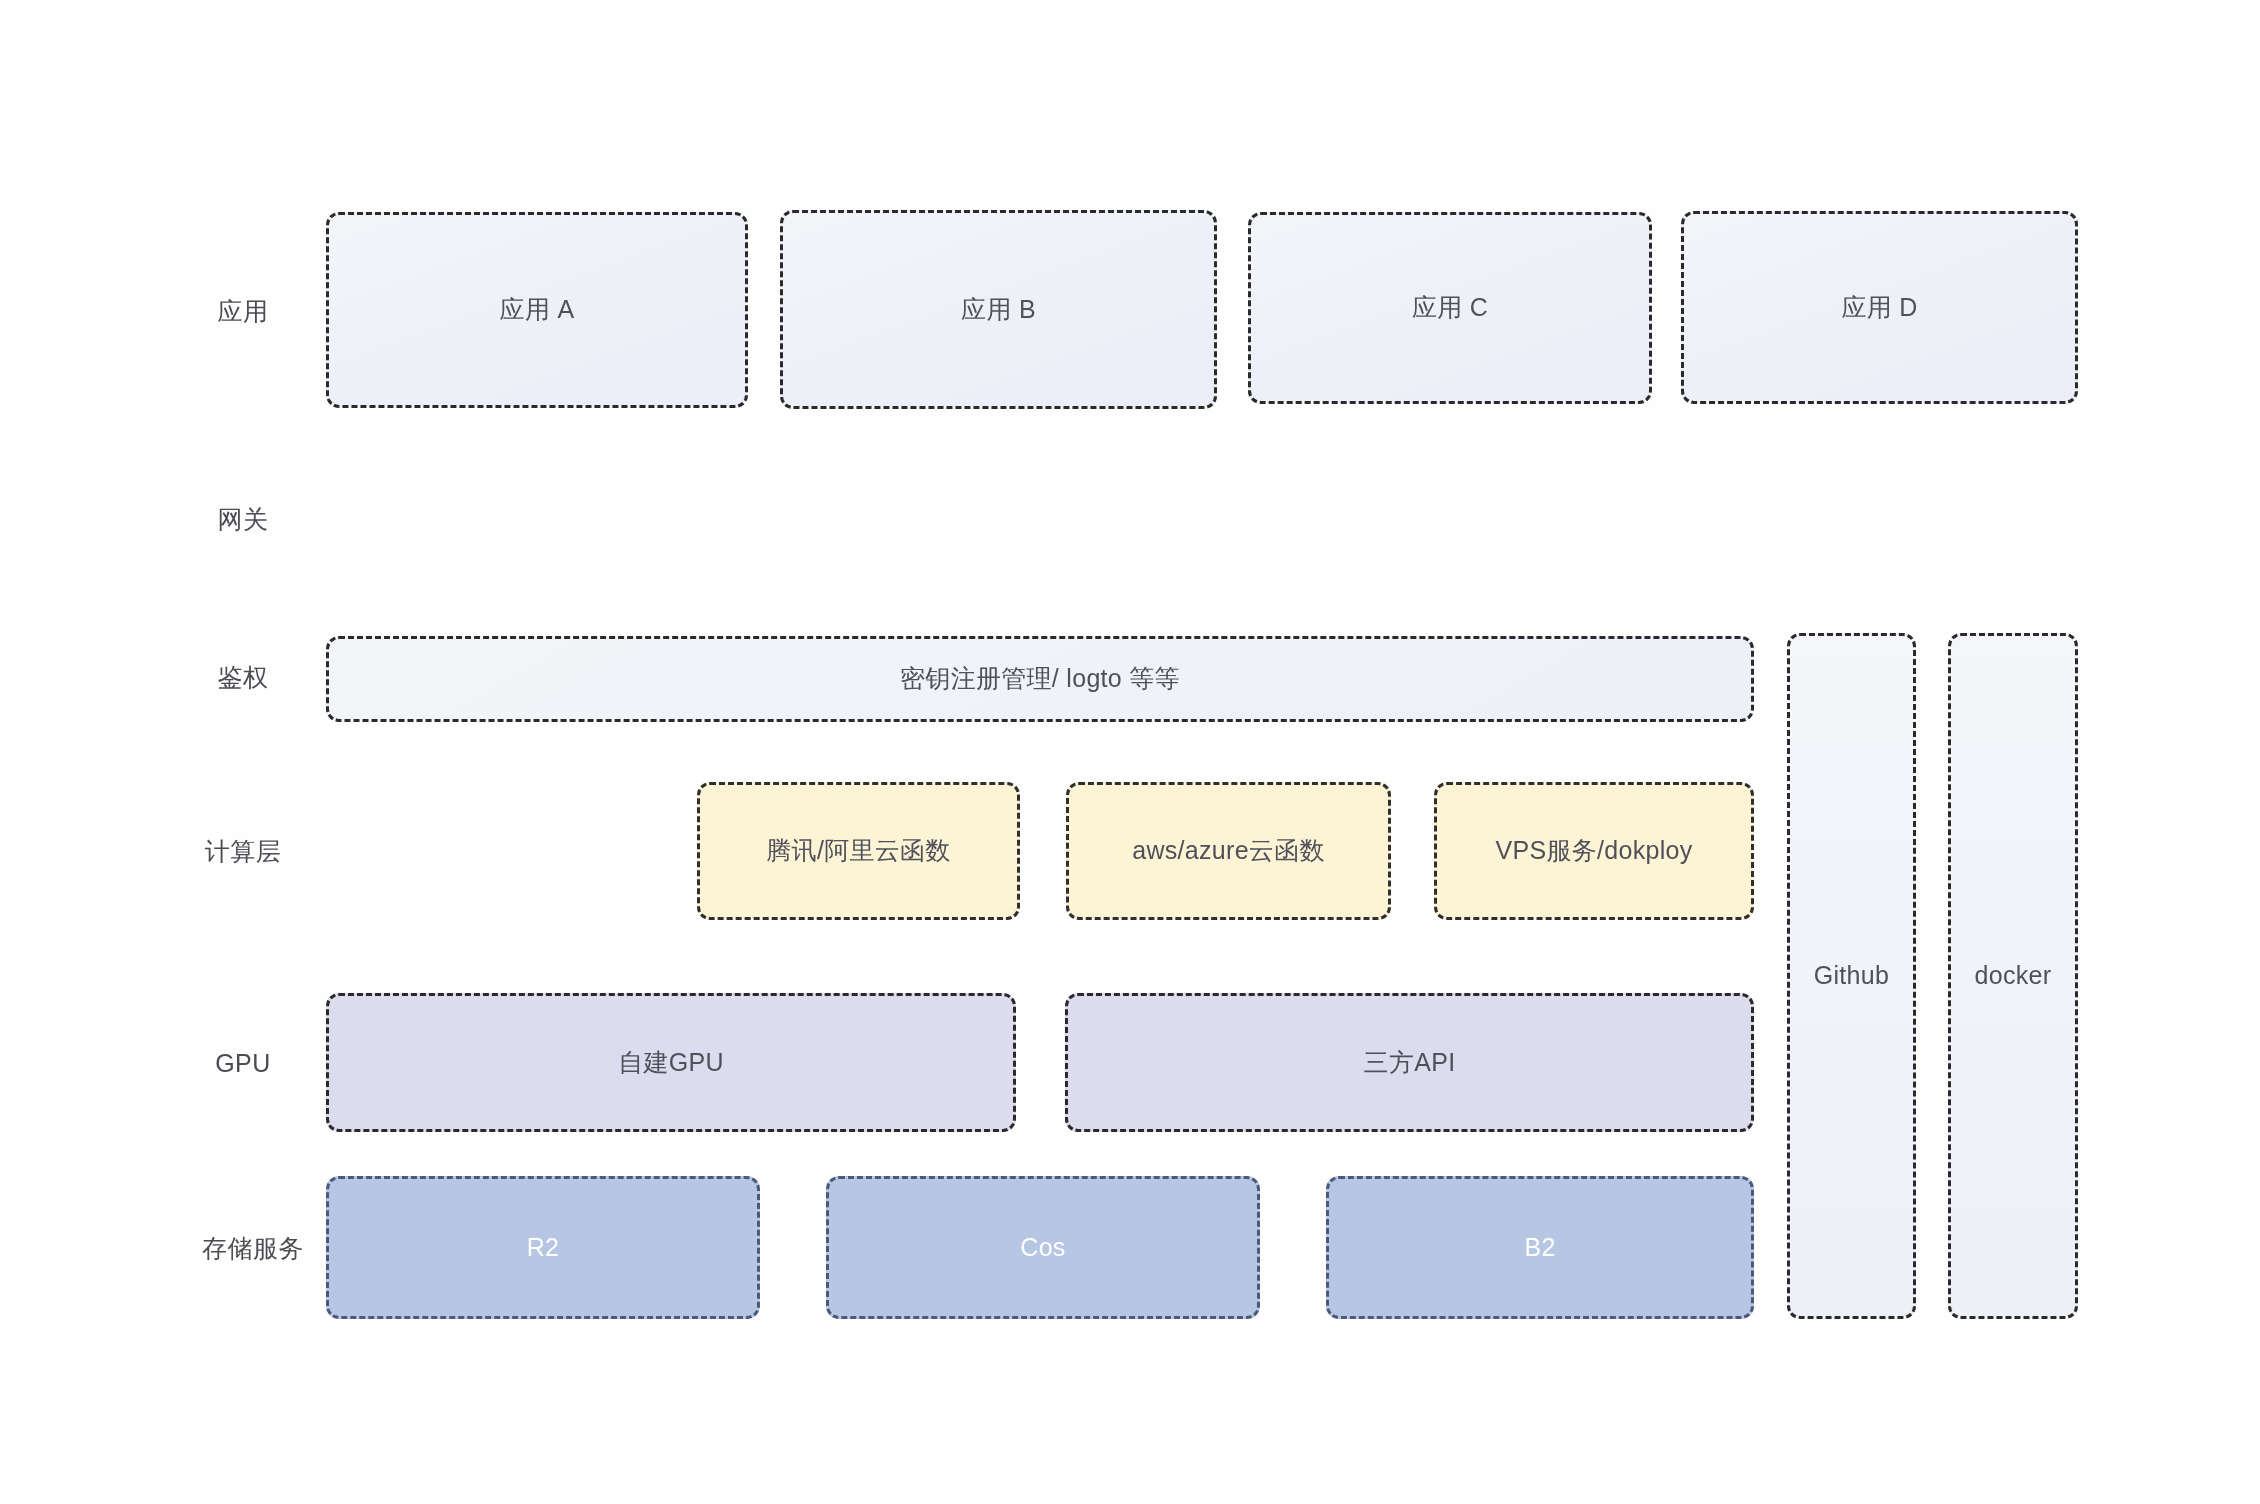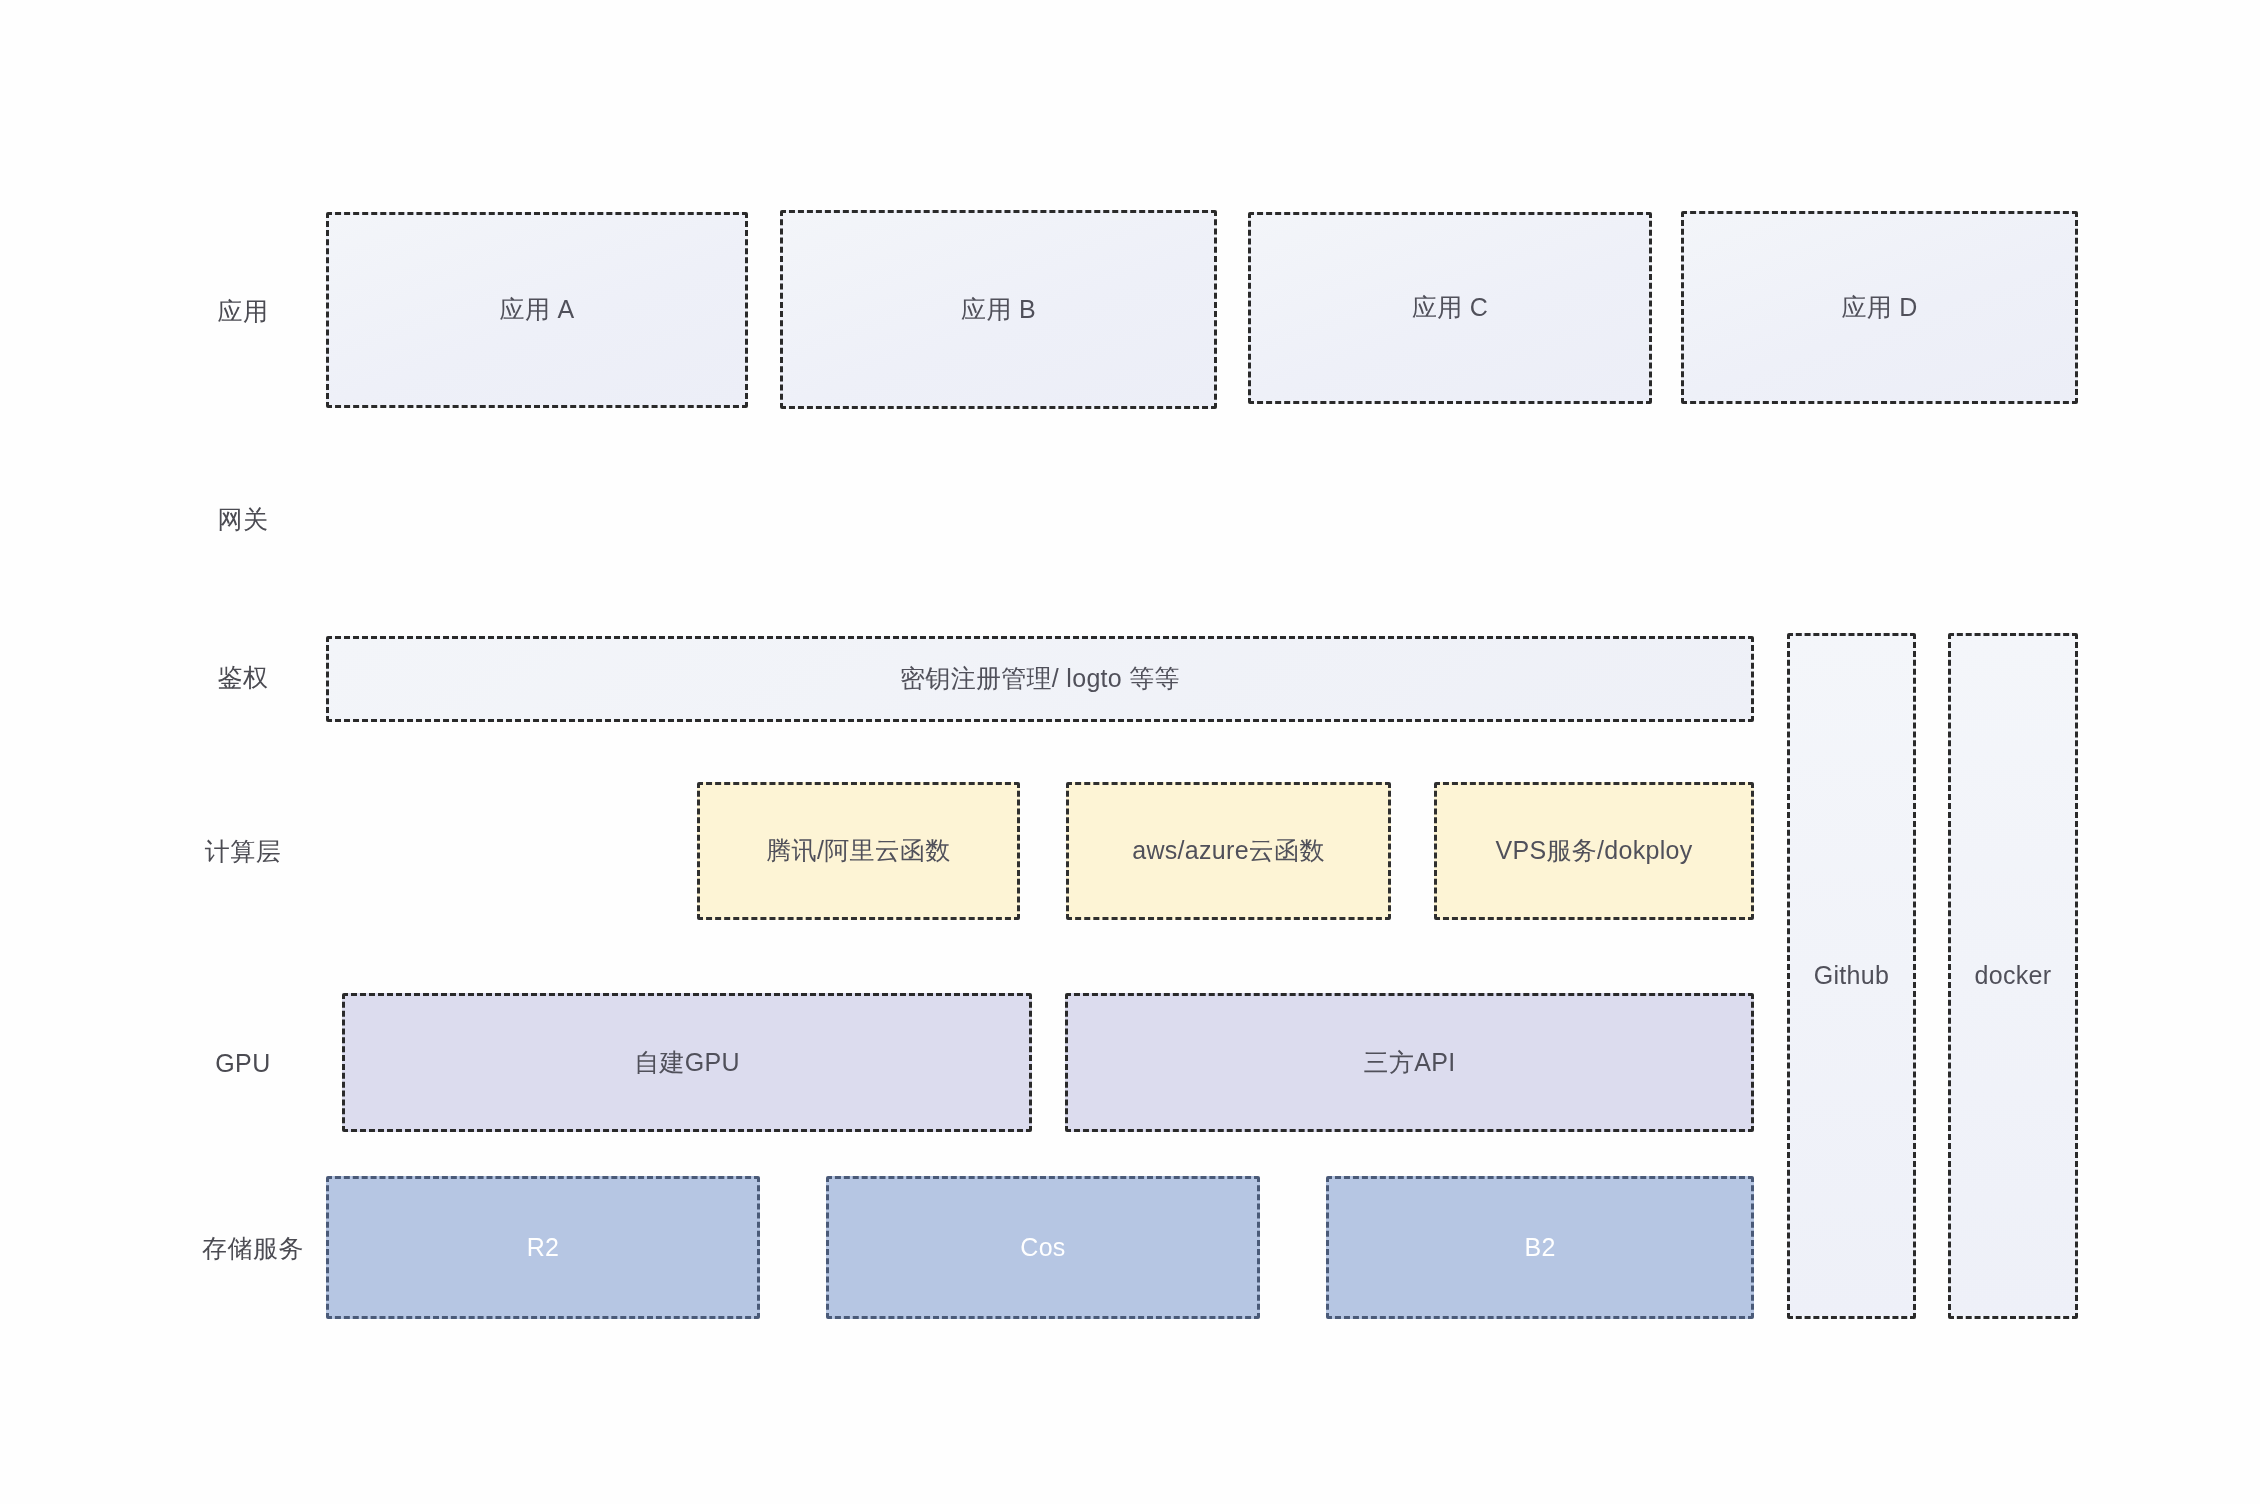--- a/index.html
+++ b/index.html
@@ -32,21 +32,21 @@
     white-space: nowrap;
     transform: translateY(-50%);
     text-align: center;
   }
 
   
   .box {
     position: absolute;
     box-sizing: border-box;
     border: 3px dashed #2a2a2a;
-    border-radius: 2px;
+    border-radius: 13px;
     display: flex;
     align-items: center;
     justify-content: center;
     text-align: center;
     font-size: 25px;
     line-height: 1.35;
     color: #50505a;
     letter-spacing: 0.3px;
     padding: 4px 10px;
   }
@@ -127,21 +127,21 @@
   </div>
 
   <div class="box tone-compute" style="left:1066px; top:782px; width:325px; height:138px;">
     <span>aws/azure云函数</span>
   </div>
 
   <div class="box tone-compute" style="left:1434px; top:782px; width:320px; height:138px;">
     <span>VPS服务/dokploy</span>
   </div>
 
-  <div class="box tone-gpu" style="left:326px; top:993px; width:690px; height:139px;margin-left:16px;">
+  <div class="box tone-gpu" style="left:326px; top:993px; width:690px; height:139px;">
     <span>自建GPU</span>
   </div>
 
   <div class="box tone-gpu" style="left:1065px; top:993px; width:689px; height:139px;">
     <span>三方API</span>
   </div>
 
   <div class="box tone-storage" style="left:326px; top:1176px; width:434px; height:143px;">
     <span>R2</span>
   </div>

